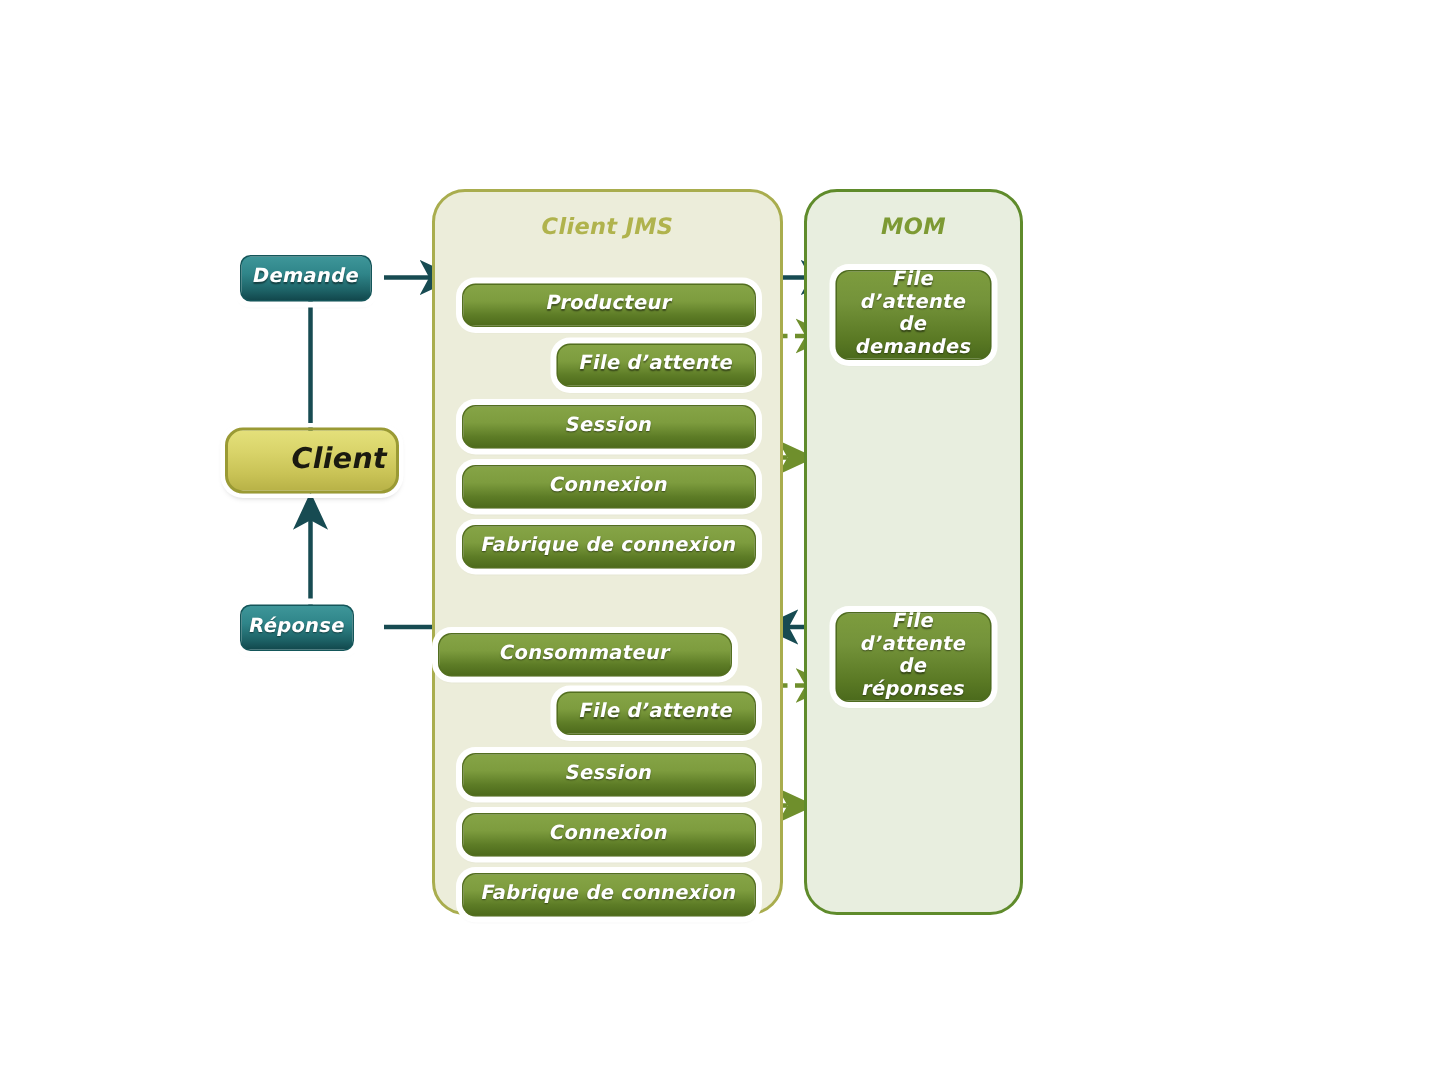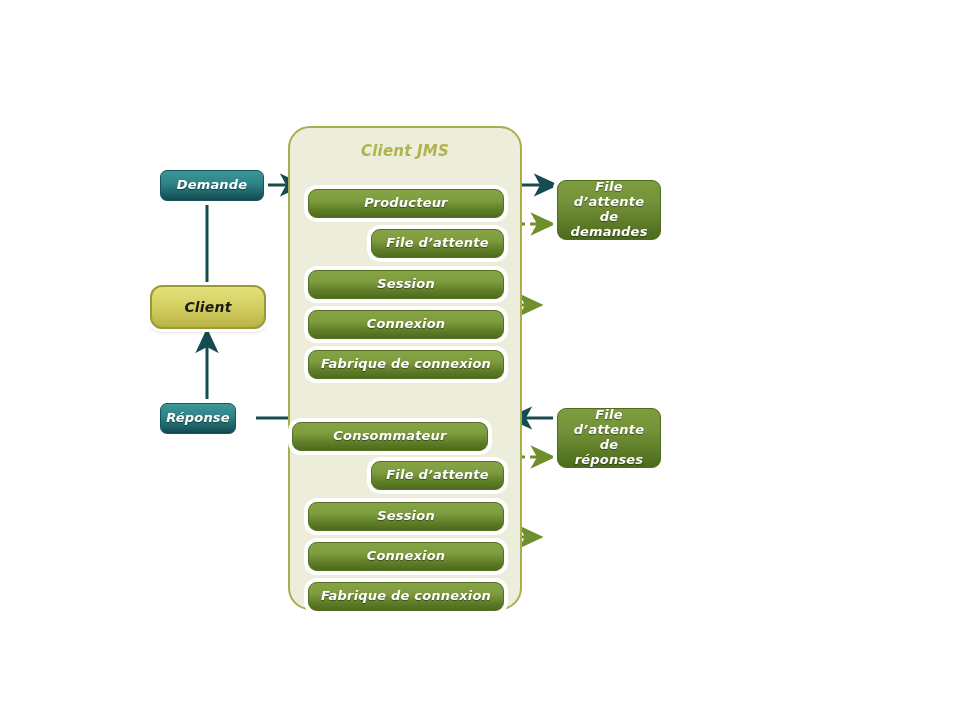--- a/index.html
+++ b/index.html
@@ -97,25 +97,26 @@
   .node.teal {
     background: linear-gradient(to bottom, #3e9699 0%, #2f8589 40%, #1d6266 78%, #12484d 100%);
     border: 1px solid #14565a;
     border-radius: 7px;
   }
   .node.client {
     background: linear-gradient(to bottom, #e4e07a 0%, #d9d46a 35%, #c9c356 72%, #b8b247 100%);
     border: 2px solid #9a9a34;
     border-radius: 12px;
     color: #1a1a10;
-    font-size: 14px;
+    font-size: 19px;
     font-style: italic;
     font-weight: bold;
     text-shadow: none;
     box-shadow: 0 0 0 3px #ffffff, 0 2px 4px rgba(0,0,0,0.28);
+    justify-content: flex-end;
   }
   .node .line2 {
     display: block;
   }
 </style>
 </head>
 <body>
 
 <div id="canvas">
 
@@ -206,22 +207,25 @@
     </g>
     <g>
       <line x1="506" y1="537" x2="540" y2="537" stroke="#6f8f2c" stroke-width="3" stroke-dasharray="7,5" marker-end="url(#mk-dash)"></line>
     </g>
   </svg>
 
   <div class="panel panel-jms" style="left:288px; top:126px; width:234px; height:484px;">
     <div class="panel-title">Client JMS</div>
   </div>
 
-
-  <div class="node teal" style="left:160px; top:170px; width:104px; height:31px;">
+  <div class="panel panel-mom" style="left:536px; top:126px; width:146px; height:484px;">
+    <div class="panel-title">MOM</div>
+  </div>
+
+  <div class="node teal" style="left:160px; top:170px; width:88px; height:31px;">
     <span>Demande</span>
   </div>
 
   <div class="node client" style="left:150px; top:285px; width:116px; height:44px;">
     <span>Client</span>
   </div>
 
   <div class="node teal" style="left:160px; top:403px; width:76px; height:31px;">
     <span>Réponse</span>
   </div>

